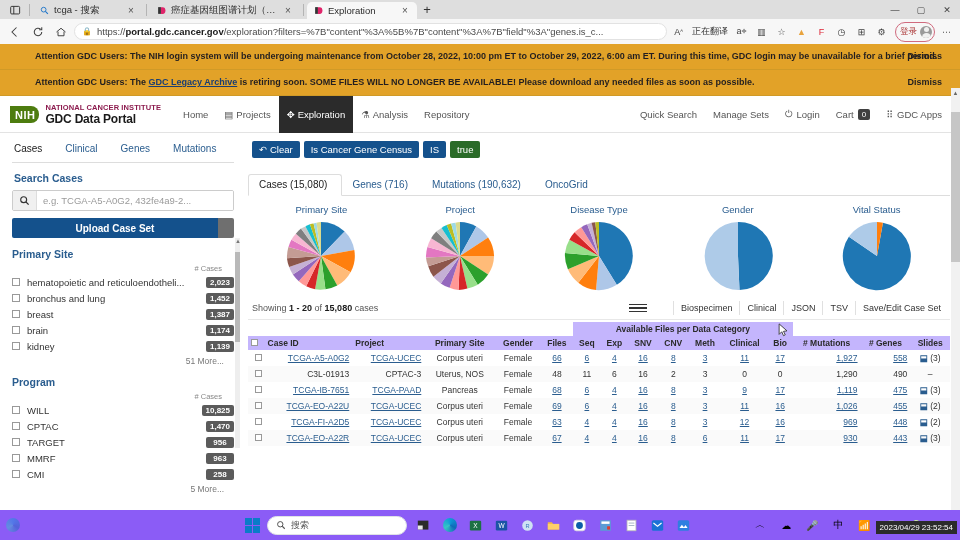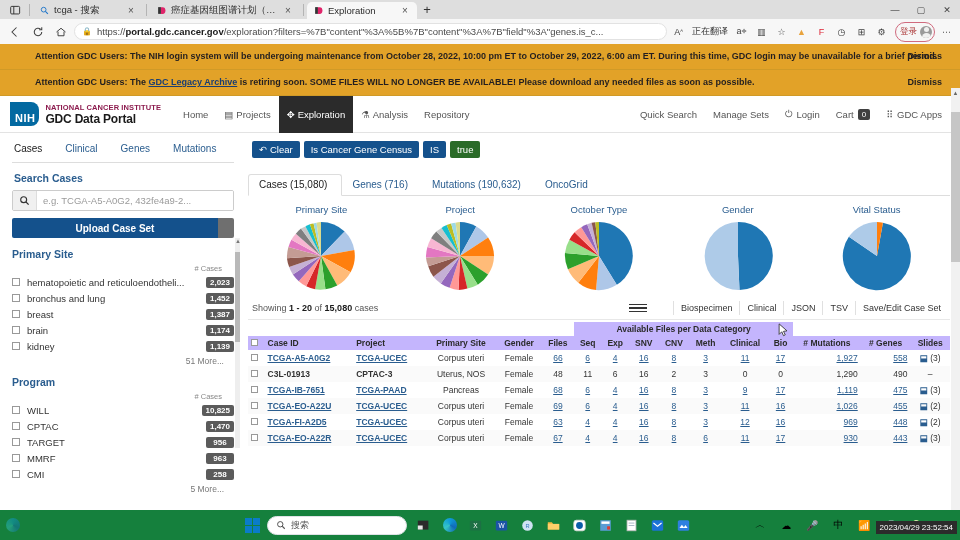--- a/index.html
+++ b/index.html
@@ -82,22 +82,22 @@
 
   
   .gdc-header {
     height: 37px; background: #fff; display: flex; align-items: center;
     padding: 0 10px; border-bottom: 1px solid #e3e3e3;
   }
   .nih-logo {
     display: flex; align-items: center; gap: 6px; margin-right: 14px;
   }
   .nih-box {
-    background: #0369a1; color: #fff; font-weight: 700; font-size: 11px;
-    padding: 10px 4px 2px 5px; letter-spacing: 0.5px; border-radius: 0 8px 8px 0;
+    background: #4d7c0f; color: #fff; font-weight: 700; font-size: 11px;
+    padding: 3px 4px 2px 5px; letter-spacing: 0.5px; border-radius: 0 8px 8px 0;
   }
   .nci-text .l1 { font-size: 7.5px; color: #8c1b4e; font-weight: 700; letter-spacing: 0.1px; }
   .nci-text .l2 { font-size: 12px; color: #1a1a1a; font-weight: 700; letter-spacing: -0.2px; }
   .gnav { display: flex; align-items: center; height: 37px; }
   .gnav a {
     font-size: 9.5px; color: #555; padding: 0 8px; height: 37px; display: flex;
     align-items: center; gap: 3px; text-decoration: none;
   }
   .gnav a.active { background: #2b2b2b; color: #fff; }
   .gright { margin-left: auto; display: flex; align-items: center; }
@@ -191,40 +191,40 @@
 
   table.cases { width: 100%; border-collapse: collapse; margin-top: 2px; }
   table.cases th {
     font-size: 8.5px; color: #2b2b2b; font-weight: 700; padding: 2px 3px; text-align: center;
     background: #c4b5fd; vertical-align: bottom; border: 0;
   }
   table.cases th.l { text-align: left; }
   table.cases td {
     font-size: 8.5px; color: #333; padding: 3px 3px; text-align: center; white-space: nowrap;
   }
-  table.cases td.l { text-align: left; font-weight: bold; }
+  table.cases td.l { text-align: right; }
   table.cases td.r { text-align: right; }
   table.cases a { color: #2a5d8f; text-decoration: underline; }
   table.cases tbody tr:nth-child(even) { background: #fafafa; }
   .grp-head { font-size: 8.5px; font-weight: 700; text-align: center; padding-bottom: 1px; }
   .cb-sm { width: 7px; height: 7px; border: 1px solid #999; display: inline-block; background:#fff;}
   .slide-icon { color:#2a5d8f; font-weight:700; }
 
   .cursor-arrow { position: absolute; left: 534px; top: 190px; width: 11px; height: 14px; z-index: 50;}
 
   
   .pagescroll { position:absolute; right:0; top:44px; width:9px; height:466px; background:#f1f1f1; }
   .pagescroll .thumb { position:absolute; top:24px; width:9px; height:150px; background:#c6c6c6; }
   .pagescroll .up, .pagescroll .dn { position:absolute; width:9px; height:11px; font-size:6px; color:#666; text-align:center; line-height:11px;}
   .pagescroll .up{top:0;}
 
   
   .taskbar {
     position: absolute; bottom: 0; left: 0; width: 960px; height: 30px;
-    background: #15803d; display: flex; align-items: center;
+    background: #8b5cf6; display: flex; align-items: center;
   }
   .tb-left { width: 245px; display: flex; align-items: center; padding-left: 6px; }
   .tb-center { flex: 1; display: flex; align-items: center; gap: 7px; }
   .tb-right { display: flex; align-items: center; gap: 7px; padding-right: 6px; position: relative; }
   .win-logo { width: 15px; height: 15px; display: grid; grid-template-columns: 7px 7px; grid-template-rows: 7px 7px; gap: 1px; }
   .win-logo i { background: #0a7cc8; display: block; }
   .tb-search {
     width: 140px; height: 19px; background: #fff; border-radius: 10px; display: flex;
     align-items: center; gap: 5px; padding: 0 8px; font-size: 9px; color: #555;
     border: 1px solid #dfe2e6;
@@ -551,21 +551,21 @@
                 <path d="M0,0 L-39,-24 A46,46 0 0,1 -32,-33 Z" fill="#7f7f7f"></path>
                 <path d="M0,0 L-32,-33 A46,46 0 0,1 -25,-38 Z" fill="#c7c7c7"></path>
                 <path d="M0,0 L-25,-38 A46,46 0 0,1 -18,-42 Z" fill="#17becf"></path>
                 <path d="M0,0 L-18,-42 A46,46 0 0,1 -12,-44 Z" fill="#bcbd22"></path>
                 <path d="M0,0 L-12,-44 A46,46 0 0,1 -6,-45 Z" fill="#9edae5"></path>
                 <path d="M0,0 L-6,-45 A46,46 0 0,1 0,-46 Z" fill="#dbdb8d"></path>
               </g>
             </svg>
           </div>
           <div class="chart-item">
-            <div class="chart-title">October Type</div>
+            <div class="chart-title">Disease Type</div>
             <svg width="74" height="74" viewBox="0 0 100 100">
               <g transform="translate(50,50)">
                 <path d="M0,0 L0,-46 A46,46 0 0,1 24,39 Z" fill="#1f77b4"></path>
                 <path d="M0,0 L24,39 A46,46 0 0,1 -4,46 Z" fill="#aec7e8"></path>
                 <path d="M0,0 L-4,46 A46,46 0 0,1 -28,36 Z" fill="#ff7f0e"></path>
                 <path d="M0,0 L-28,36 A46,46 0 0,1 -42,18 Z" fill="#ffbb78"></path>
                 <path d="M0,0 L-42,18 A46,46 0 0,1 -46,-4 Z" fill="#2ca02c"></path>
                 <path d="M0,0 L-46,-4 A46,46 0 0,1 -40,-22 Z" fill="#98df8a"></path>
                 <path d="M0,0 L-40,-22 A46,46 0 0,1 -33,-32 Z" fill="#d62728"></path>
                 <path d="M0,0 L-33,-32 A46,46 0 0,1 -24,-39 Z" fill="#ff9896"></path>

